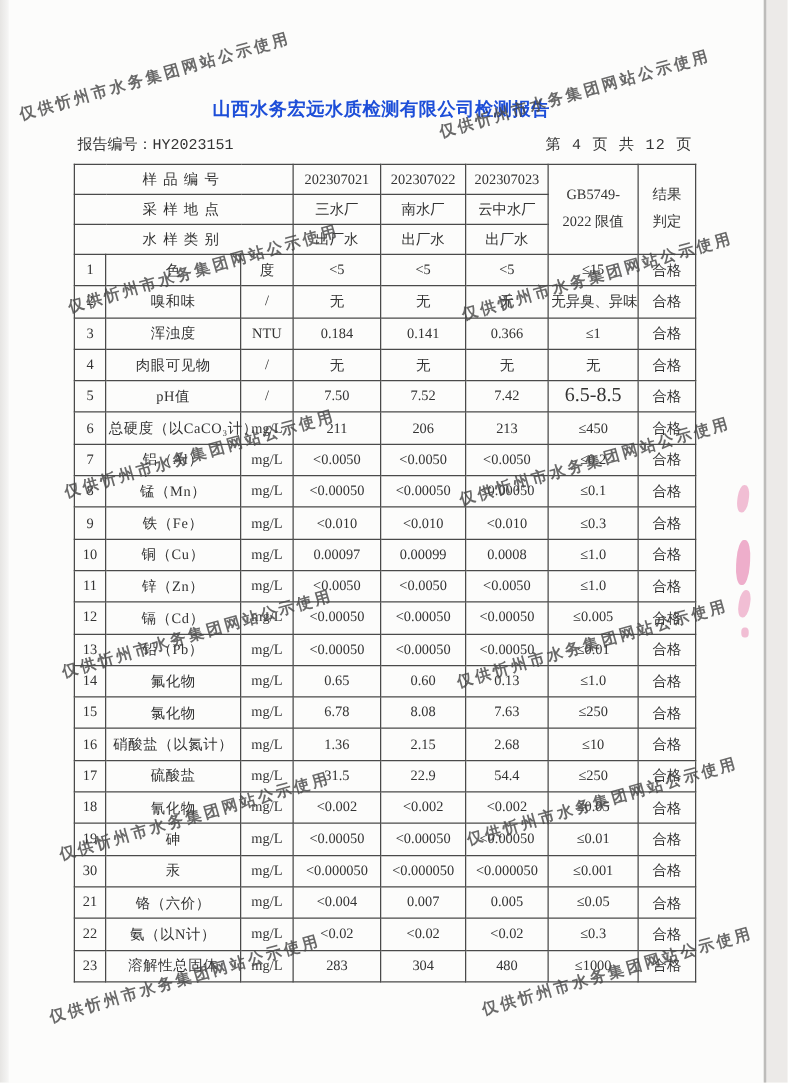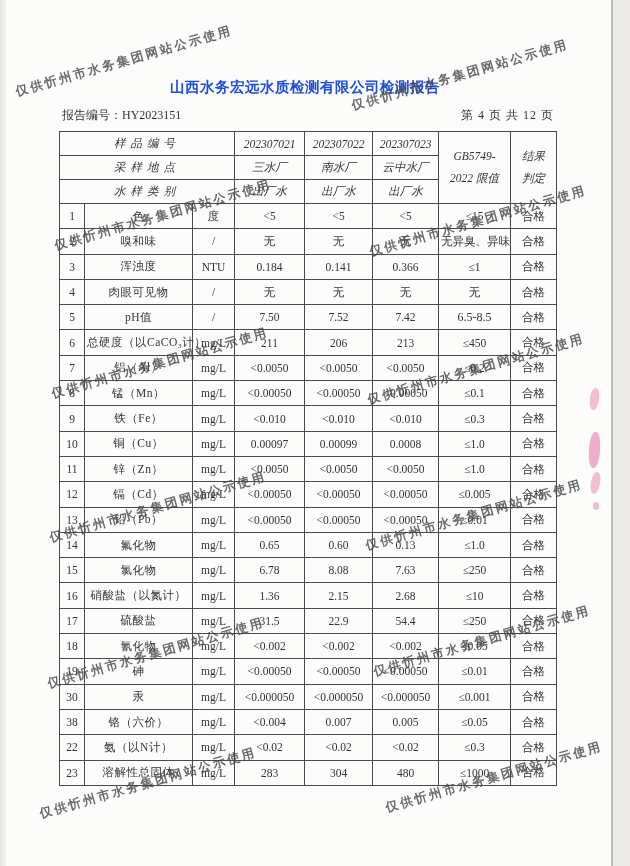--- a/index.html
+++ b/index.html
@@ -23,43 +23,43 @@
   }
   .page-title {
     position: absolute; left: 40px; top: 78px; width: 530px;
     text-align: center;
     font-family: "Liberation Sans", "DejaVu Sans", sans-serif;
     font-size: 14.5px; font-weight: 600; letter-spacing: 0.5px; color: #1d4ed8;
   }
   .meta-line {
     position: absolute; left: 62px; top: 107px; width: 492px;
     display: flex; justify-content: space-between;
-    font-size: 12px; color: #333;
+    font-size: 12px; color: #333; font-family: Liberation Mono, monospace;
   }
   .meta-line .pageinfo { letter-spacing: 1px; }
   
   table.report {
     position: absolute; left: 59px; top: 131px;
     border-collapse: collapse; table-layout: fixed;
     width: 497px;
     font-size: 11.5px; color: #333;
   }
   table.report td {
     border: 1px solid #4a4a4a;
     text-align: center; vertical-align: middle;
     padding: 0 2px;
     white-space: nowrap;
     overflow: visible;
   }
-  thead td { height: 24px; font-style: italic; }
+  thead td { height: 24px; }
   tbody td { height: 25.3px; }
   td.lbl { letter-spacing: 5px; padding-left: 5px; }
   td.nm { text-align: left; padding-left: 6px; letter-spacing: 0.5px; }
   td.two-line { line-height: 1.9; white-space: normal; }
-  td.small { font-size: 12px; letter-spacing: 0; }
+  td.small { font-size: 16px; letter-spacing: 0; }
   
   .wm {
     position: absolute;
     font-family: "Liberation Sans", "DejaVu Sans", sans-serif;
     font-size: 12.5px; font-weight: 700; letter-spacing: 2.5px;
     color: rgba(72, 72, 72, 0.82);
     white-space: nowrap;
     transform: rotate(-16deg);
     transform-origin: 0 50%;
     pointer-events: none;
@@ -335,21 +335,21 @@
         <td>30</td>
         <td class="nm">汞</td>
         <td>mg/L</td>
         <td>&lt;0.000050</td>
         <td>&lt;0.000050</td>
         <td>&lt;0.000050</td>
         <td>≤0.001</td>
         <td>合格</td>
       </tr>
       <tr>
-        <td>38</td>
+        <td>21</td>
         <td class="nm">铬（六价）</td>
         <td>mg/L</td>
         <td>&lt;0.004</td>
         <td>0.007</td>
         <td>0.005</td>
         <td>≤0.05</td>
         <td>合格</td>
       </tr>
       <tr>
         <td>22</td>

